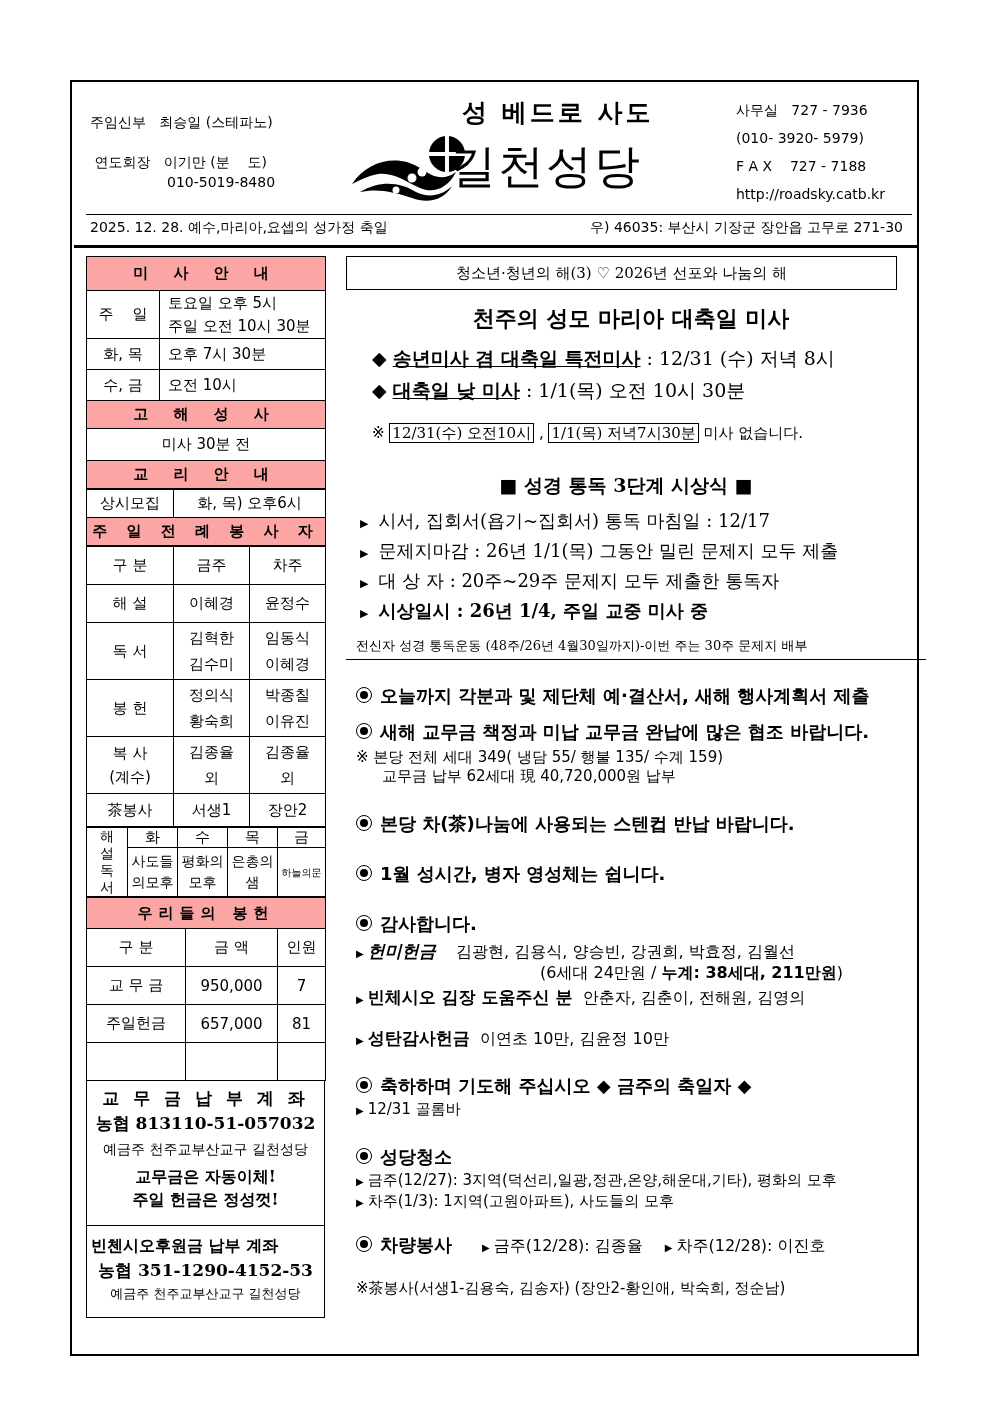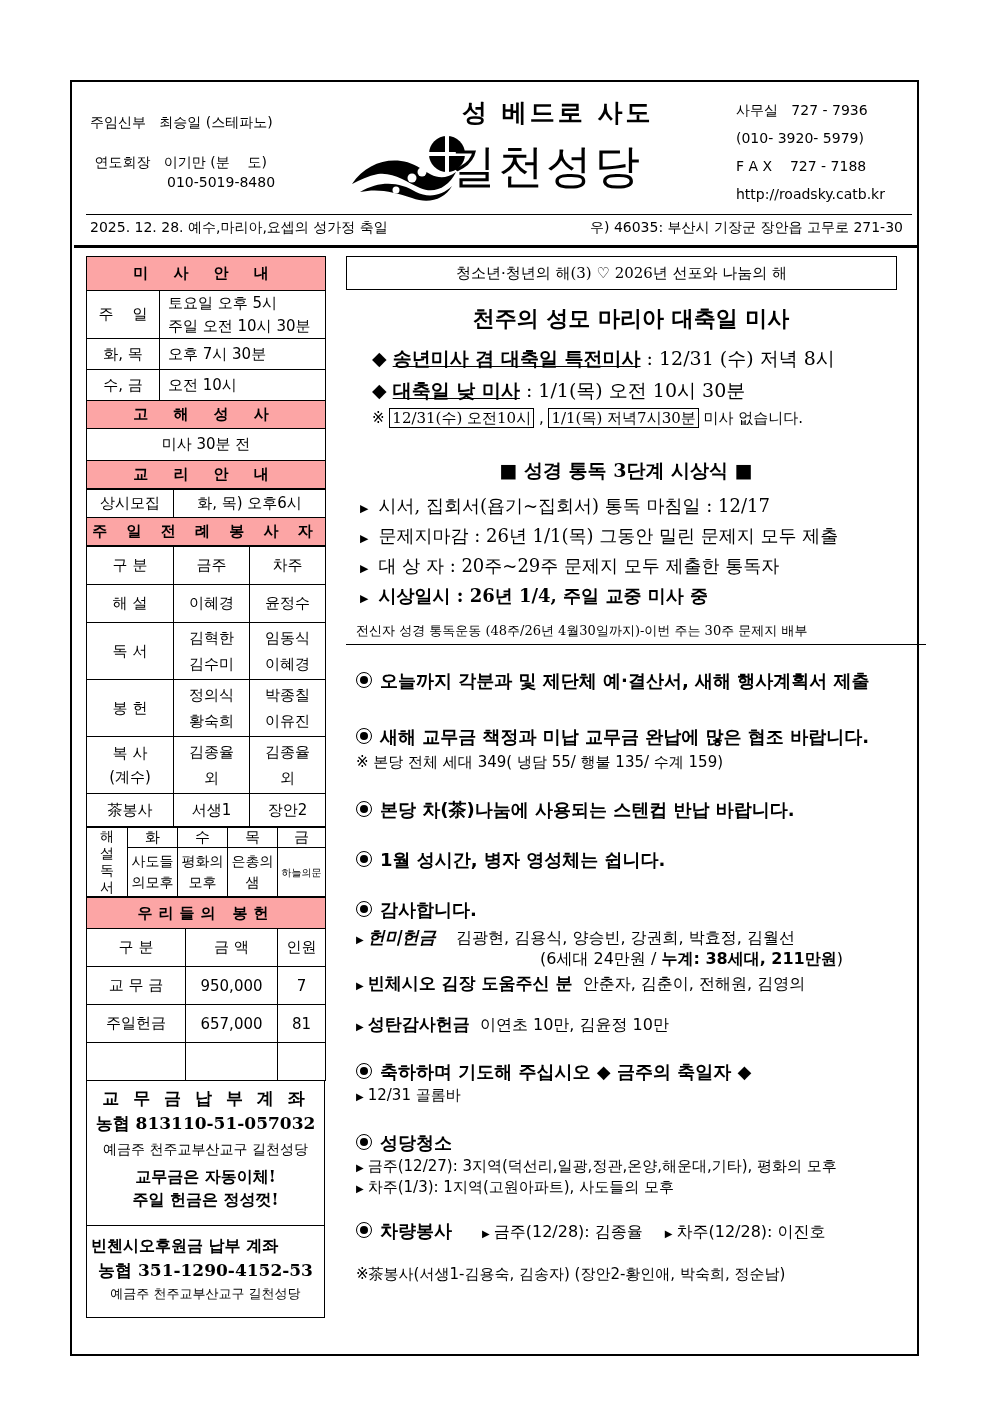--- a/index.html
+++ b/index.html
@@ -260,38 +260,39 @@
 
   <div class="abs rcol">
     <div class="theme-box">청소년·청년의 해(3) ♡ 2026년 선포와 나눔의 해</div>
     <div class="big-title">천주의 성모 마리아 대축일 미사</div>
     <div class="diamond-line" style="margin-top:12px;">
       <span>◆ </span><span class="u">송년미사 겸 대축일 특전미사</span><span> : 12/31 (수) 저녁 8시</span>
     </div>
     <div class="diamond-line" style="margin-top:6px;">
       <span>◆ </span><span class="u">대축일 낮 미사</span><span> : 1/1(목) 오전  10시 30분</span>
     </div>
-    <div class="note-line" style="margin-top:5px;">
+    <div class="note-line" style="margin-top:20px;">
       <span>※</span>
       <span class="boxed">12/31(수) 오전10시</span><span> , </span><span class="boxed">1/1(목) 저녁7시30분</span><span> 미사 없습니다.</span>
     </div>
 
     <div class="sub-title" style="margin-top:30px;">■ 성경 통독 3단계 시상식 ■</div>
     <div class="tri-line" style="margin-top:10px;"><span class="tri">▶</span><span>시서, 집회서(욥기~집회서) 통독 마침일 :  12/17</span></div>
     <div class="tri-line" style="margin-top:6px;"><span class="tri">▶</span><span>문제지마감 : 26년 1/1(목) 그동안 밀린 문제지 모두 제출</span></div>
     <div class="tri-line" style="margin-top:6px;"><span class="tri">▶</span><span>대 상 자 : 20주~29주 문제지 모두 제출한 통독자</span></div>
     <div class="tri-line" style="margin-top:6px; font-weight:bold;"><span class="tri">▶</span><span>시상일시 : 26년 1/4, 주일 교중 미사 중</span></div>
     <div style="font-size:13px; margin-top:14px; margin-left:10px; white-space:nowrap; font-family:'DejaVu Serif', serif;">전신자 성경 통독운동 (48주/26년 4월30일까지)-이번 주는  30주 문제지 배부</div>
     <div class="hline" style="margin-top:4px;"></div>
 
     <div style="margin-left:10px;">
       <div class="bullet-h" style="margin-top:24px;"><span class="radio"></span><span>오늘까지 각분과 및 제단체 예·결산서, 새해 행사계획서 제출</span></div>
 
-      <div class="bullet-h" style="margin-top:32px;"><span class="radio"></span><span>새해 교무금 책정과 미납 교무금 완납에 많은 협조 바랍니다.</span></div>
+      <div class="bullet-h" style="margin-top:12px;"><span class="radio"></span><span>새해 교무금 책정과 미납 교무금 완납에 많은 협조 바랍니다.</span></div>
       <div class="small-line" style="margin-top:4px;">※  본당 전체 세대 349( 냉담 55/ 행불 135/ 수계 159)</div>
+      <div class="small-line" style="margin-left:26px;">교무금 납부 62세대 現 40,720,000원 납부</div>
 
       <div class="bullet-h" style="margin-top:26px;"><span class="radio"></span><span>본당 차(茶)나눔에 사용되는 스텐컵 반납 바랍니다.</span></div>
 
       <div class="bullet-h" style="margin-top:26px;"><span class="radio"></span><span>1월 성시간, 병자 영성체는 쉽니다.</span></div>
 
       <div class="bullet-h" style="margin-top:26px;"><span class="radio"></span><span>감사합니다.</span></div>
       <div class="small-line" style="margin-top:4px; font-size:16px;"><span class="tri-s">▶</span><b style="font-size:17px;font-style:italic;">헌미헌금</b>&nbsp;&nbsp;&nbsp;&nbsp;<span>김광현, 김용식, 양승빈, 강권희, 박효정, 김월선</span></div>
       <div class="small-line" style="margin-left:184px; font-size:16px;"><span>(6세대 24만원 / </span><b>누계: 38세대, 211만원</b><span>)</span></div>
       <div class="small-line" style="font-size:16px; margin-top:2px;"><span class="tri-s">▶</span><b style="font-size:17px;">빈체시오 김장 도움주신 분</b>&nbsp;&nbsp;<span>안춘자, 김춘이, 전해원, 김영의</span></div>
       <div class="small-line" style="font-size:16px; margin-top:18px;"><span class="tri-s">▶</span><b style="font-size:17px;">성탄감사헌금</b>&nbsp;&nbsp;<span>이연초 10만, 김윤정 10만</span></div>

